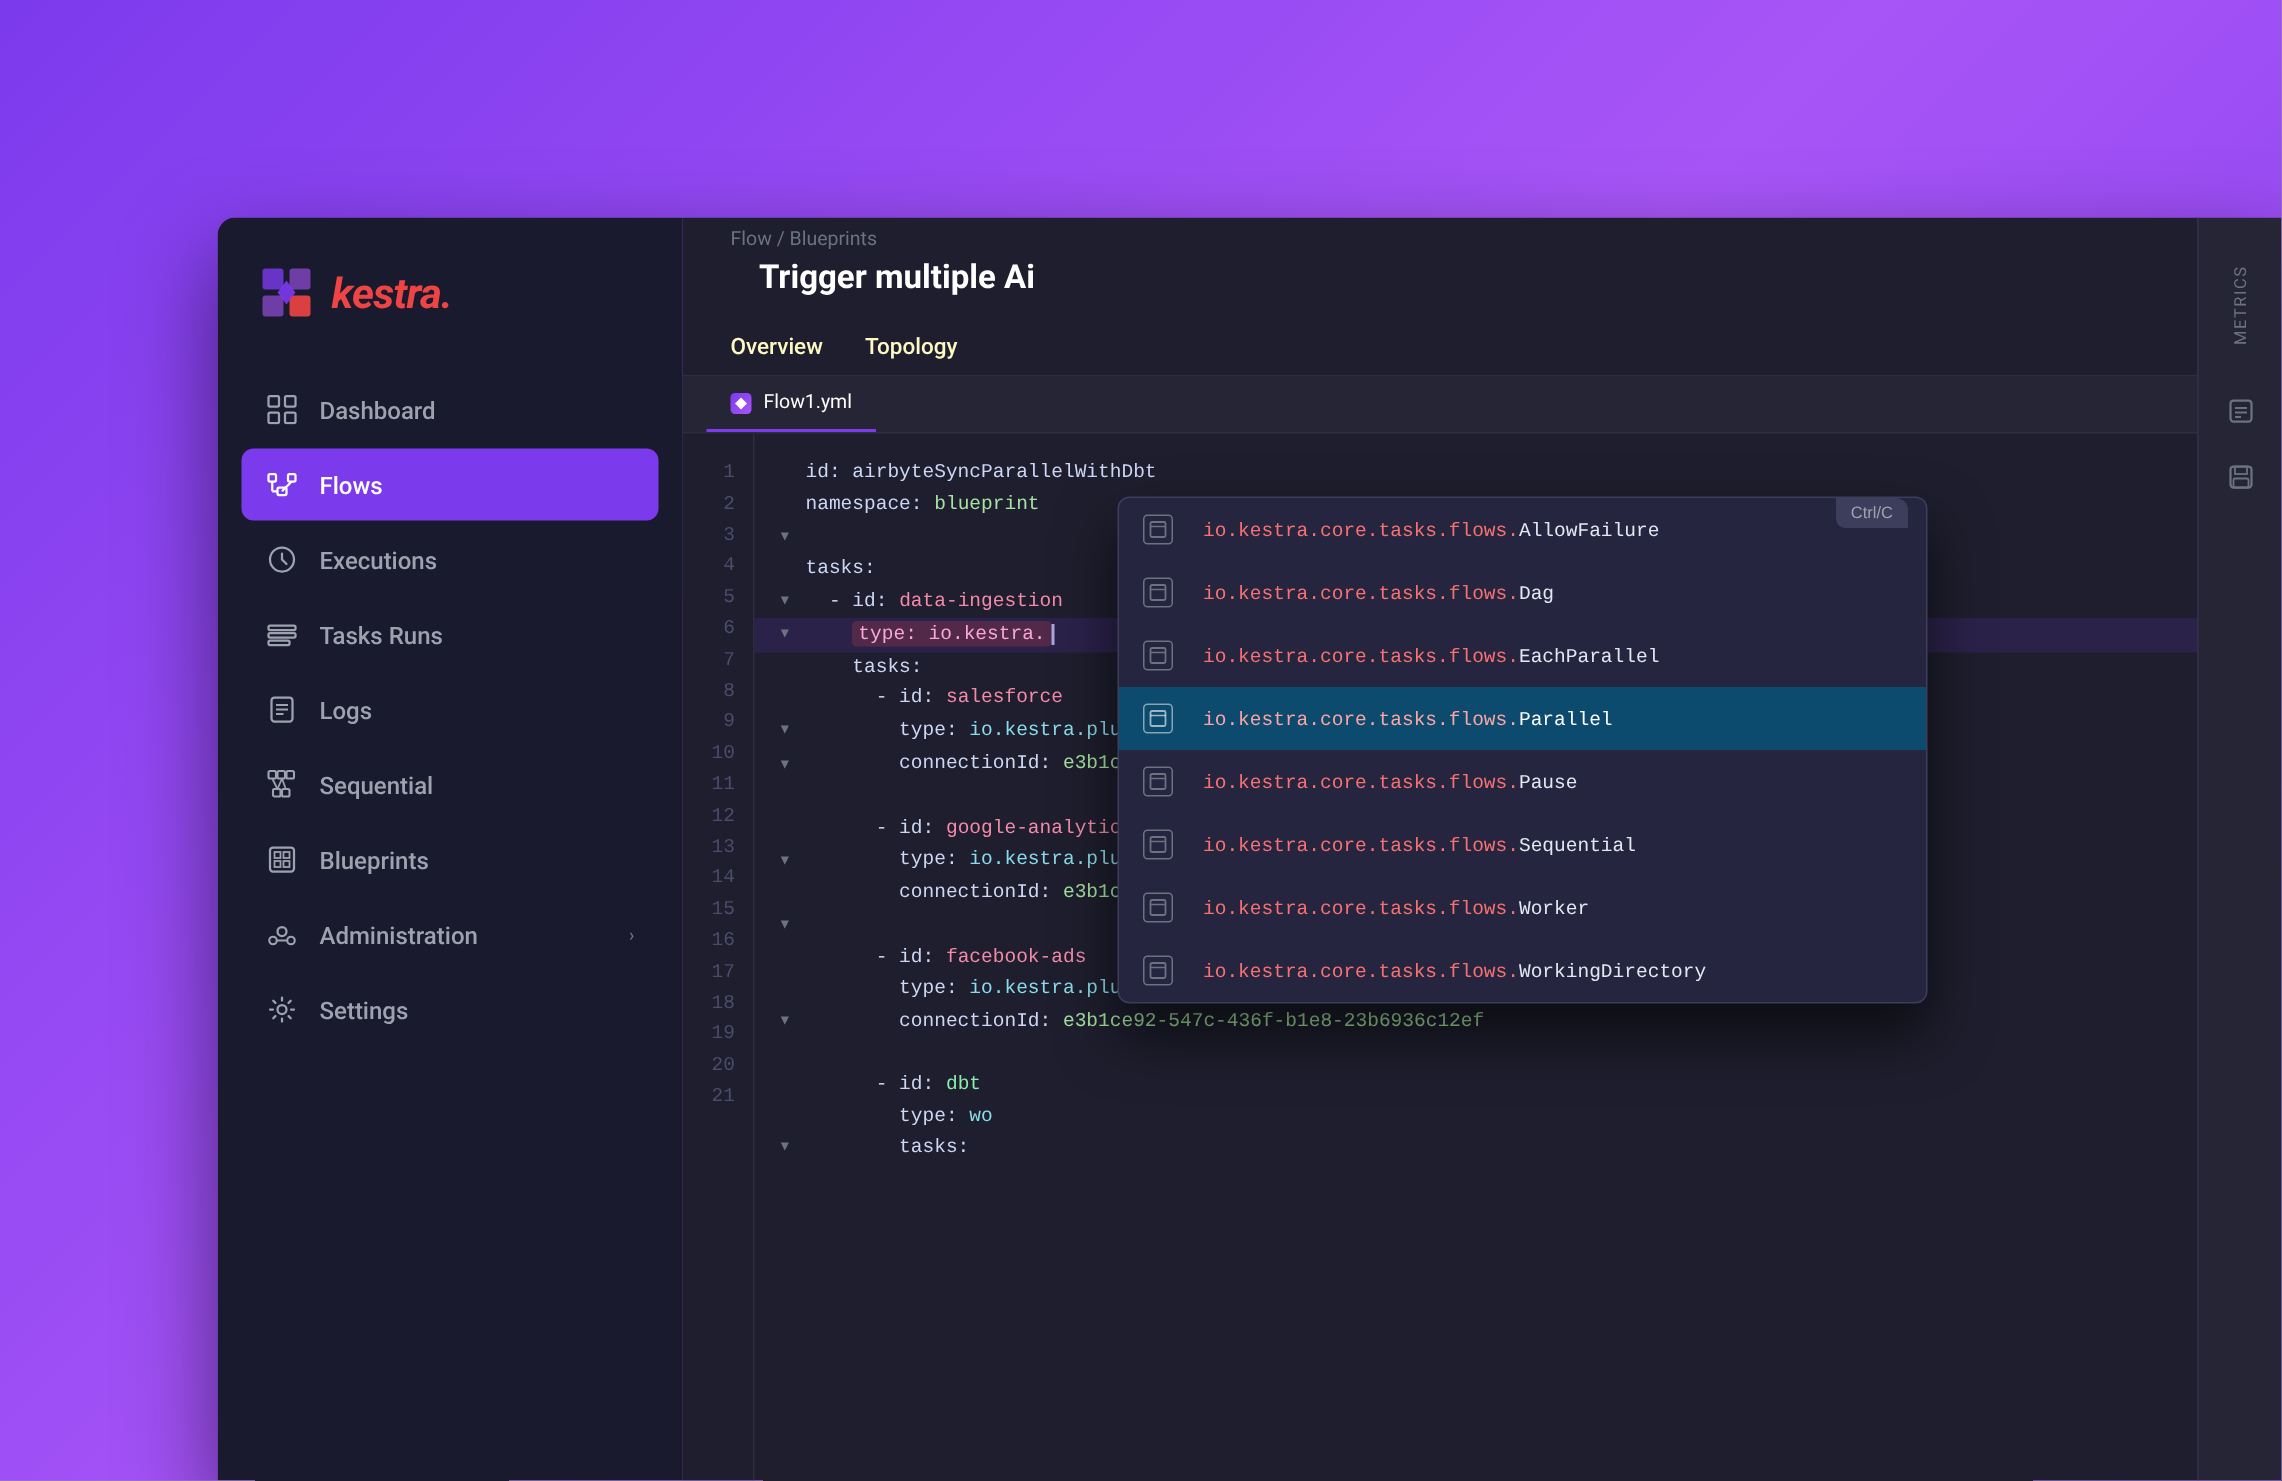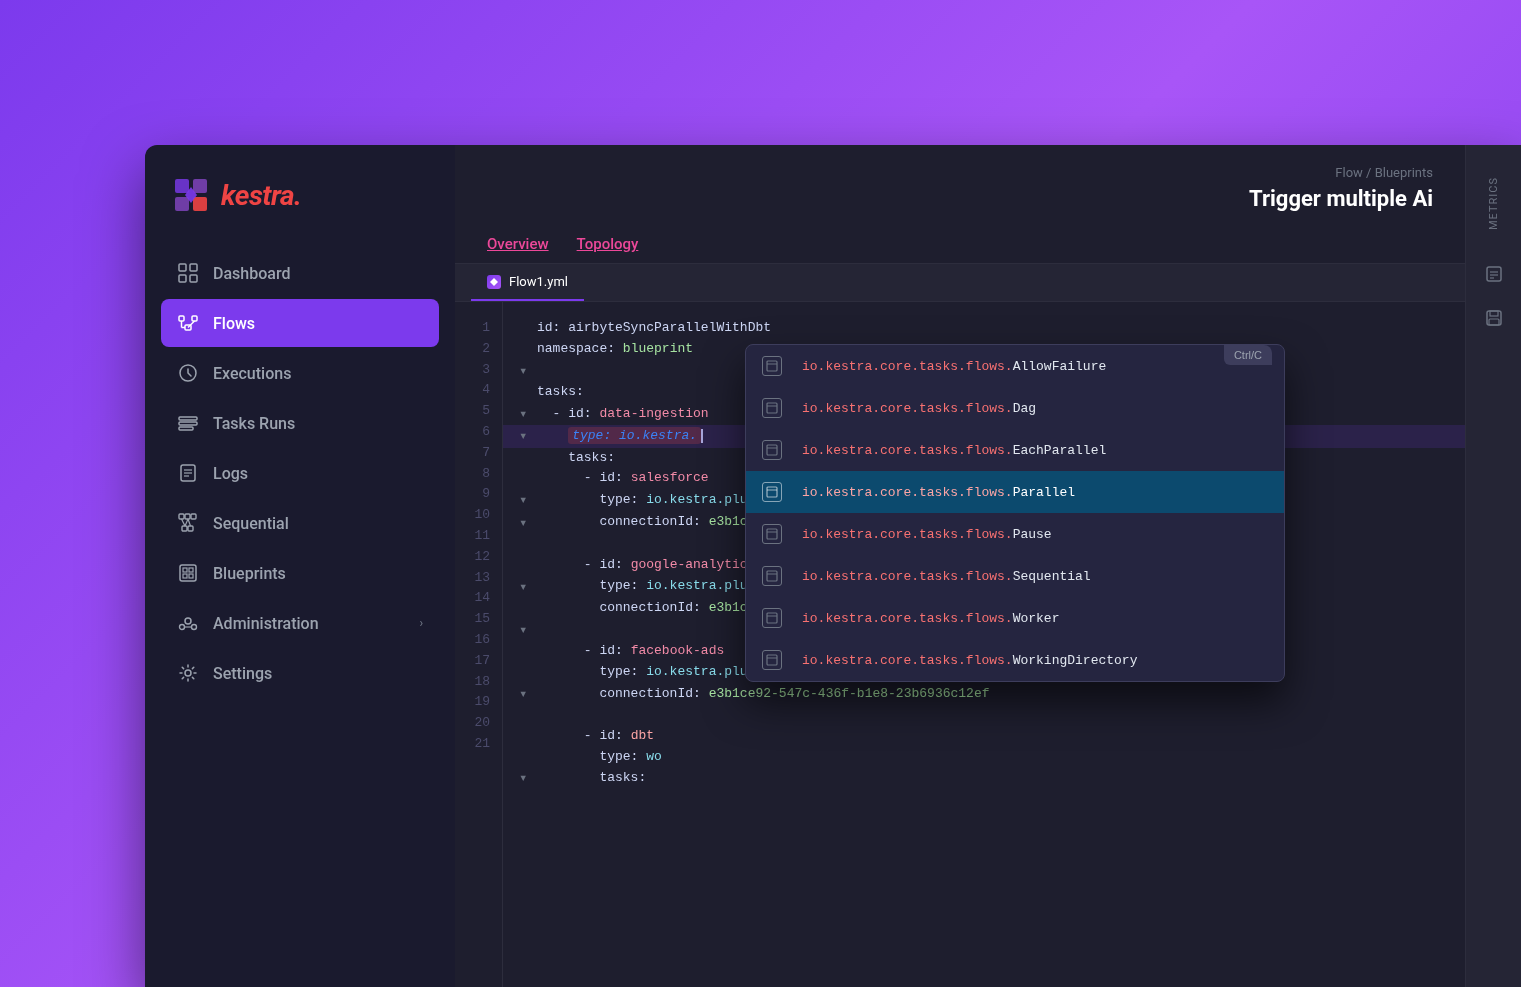--- a/index.html
+++ b/index.html
@@ -100,23 +100,22 @@
     .main-content {
       flex: 1;
       background: #1e1e2e;
       display: flex;
       flex-direction: column;
       overflow: hidden;
     }
 
     
     .header {
-      padding: 20px 32px 0;
+      padding: 7px 32px 0;
       border-bottom: 1px solid #2d2d3d;
-      text-align: right;
     }
 
     .breadcrumb {
       font-size: 13px;
       color: #6b7280;
       margin-bottom: 6px;
     }
 
     .page-title {
       font-size: 22px;
@@ -127,25 +126,24 @@
     }
 
     .tabs {
       display: flex;
       gap: 28px;
     }
 
     .tab {
       padding: 8px 0;
       font-size: 15px;
-      color: #ec4899;
+      color: #fef9c3;
       cursor: pointer;
       border-bottom: 2px solid transparent;
       font-weight: 500;
-      text-decoration: underline;
     }
 
     
     .file-tabs {
       display: flex;
       background: #252535;
       border-bottom: 1px solid #2d2d3d;
       padding: 0 16px;
     }
 
@@ -220,21 +218,21 @@
     }
 
     .code-line .chevron {
       width: 16px;
       color: #6b7280;
       flex-shrink: 0;
       font-size: 10px;
       margin-right: 2px;
     }
     .cursor-line { background: rgba(124, 58, 237, 0.15); }
-    .type-highlighted { background: rgba(239,68,68,0.2); border-radius: 3px; padding: 1px 4px; color: #3b82f6; font-style: italic; }
+    .type-highlighted { background: rgba(239,68,68,0.2); border-radius: 3px; padding: 1px 4px; color: #f9a8d4; }
 
     
     .right-sidebar {
       width: 56px;
       background: #252535;
       border-left: 1px solid #2d2d3d;
       display: flex;
       flex-direction: column;
       align-items: center;
       padding: 16px 0;
@@ -585,21 +583,21 @@
         </div>
         <div class="code-line">
           <span class="chevron" style="color:#6b7280;font-size:14px">▾</span>
           <span style="color:#cdd6f4">&nbsp;&nbsp;&nbsp;&nbsp;&nbsp;&nbsp;&nbsp;&nbsp;connectionId: <span style="color:#a6e3a1">e3b1ce92-547c-436f-b1e8-23b6936c12ef</span></span>
         </div>
         <div class="code-line">
           <span class="chevron"></span>
         </div>
         <div class="code-line">
           <span class="chevron"></span>
-          <span style="color:#cdd6f4">&nbsp;&nbsp;&nbsp;&nbsp;&nbsp;&nbsp;- id: <span style="color:#fca5a5">dbt</span></span>
+          <span style="color:#cdd6f4">&nbsp;&nbsp;&nbsp;&nbsp;&nbsp;&nbsp;- id: <span style="color:#86efac">dbt</span></span>
         </div>
         <div class="code-line">
           <span class="chevron"></span>
           <span style="color:#cdd6f4">&nbsp;&nbsp;&nbsp;&nbsp;&nbsp;&nbsp;&nbsp;&nbsp;type: <span style="color:#89dceb">wo</span></span>
         </div>
         <div class="code-line">
           <span class="chevron" style="color:#6b7280;font-size:14px">▾</span>
           <span style="color:#cdd6f4">&nbsp;&nbsp;&nbsp;&nbsp;&nbsp;&nbsp;&nbsp;&nbsp;tasks:</span>
         </div>
       </div>

